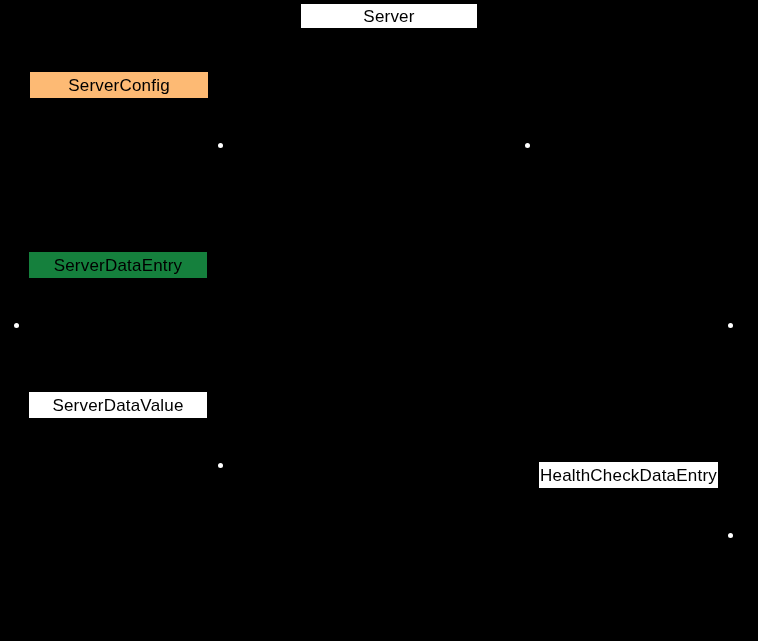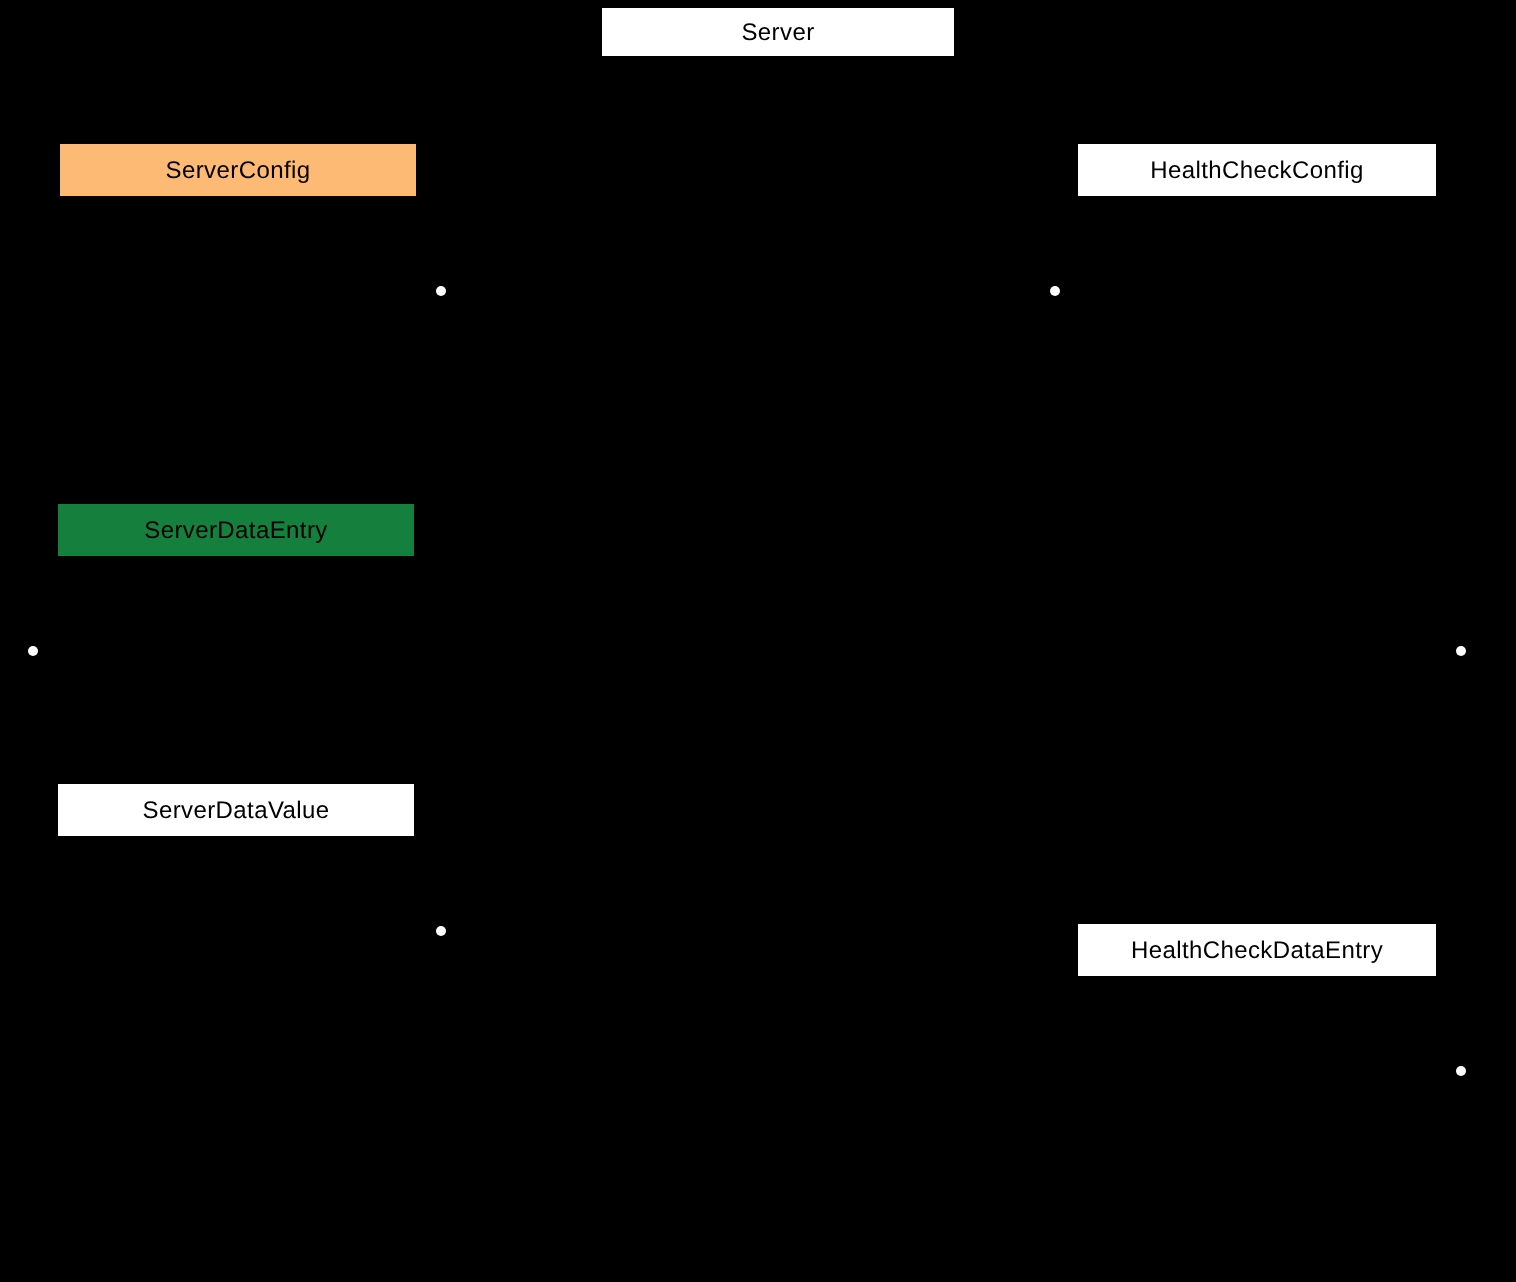--- a/index.html
+++ b/index.html
@@ -17,40 +17,39 @@
   }
   .node {
     position: absolute;
     box-sizing: border-box;
     background: #ffffff;
     color: #000000;
     border: 1px solid #000000;
     display: flex;
     align-items: center;
     justify-content: center;
-    font-size: 12px;
+    font-size: 17px;
     font-weight: 400;
     letter-spacing: 0.2px;
     white-space: nowrap;
     cursor: pointer;
     line-height: 1;
   }
   .dot {
     position: absolute;
     background: #ffffff;
     border-radius: 50%;
   }
 </style>
 </head>
 <body>
 
 <div class="canvas">
   <div class="node" style="left: 300px; top: 3px; width: 178px; height: 26px; background: rgb(255, 255, 255); color: rgb(0, 0, 0);">Server</div>
   <div class="node" style="left: 29px; top: 71px; width: 180px; height: 28px; background: #fdba74; color: rgb(0, 0, 0);">ServerConfig</div>
-  <div class="node" style="left: 538px; top: 71px; width: 181px; height: 28px; background: rgb(255, 255, 255); color: rgb(0, 0, 0);">HealthCheckConfig</div>
   <div class="node" style="left: 28px; top: 251px; width: 180px; height: 28px; background: #15803d; color: rgb(0, 0, 0);">ServerDataEntry</div>
   <div class="node" style="left: 28px; top: 391px; width: 180px; height: 28px; background: rgb(255, 255, 255); color: rgb(0, 0, 0);">ServerDataValue</div>
   <div class="node" style="left: 538px; top: 461px; width: 181px; height: 28px; background: rgb(255, 255, 255); color: rgb(0, 0, 0);">HealthCheckDataEntry</div>
 
   <div class="dot" style="left: 217.5px; top: 142.5px; width: 5px; height: 5px; background: rgb(255, 255, 255);"></div>
   <div class="dot" style="left: 524.5px; top: 142.5px; width: 5px; height: 5px; background: rgb(255, 255, 255);"></div>
   <div class="dot" style="left: 13.5px; top: 322.5px; width: 5px; height: 5px; background: rgb(255, 255, 255);"></div>
   <div class="dot" style="left: 727.5px; top: 322.5px; width: 5px; height: 5px; background: rgb(255, 255, 255);"></div>
   <div class="dot" style="left: 217.5px; top: 462.5px; width: 5px; height: 5px; background: rgb(255, 255, 255);"></div>
   <div class="dot" style="left: 727.5px; top: 532.5px; width: 5px; height: 5px; background: rgb(255, 255, 255);"></div>

